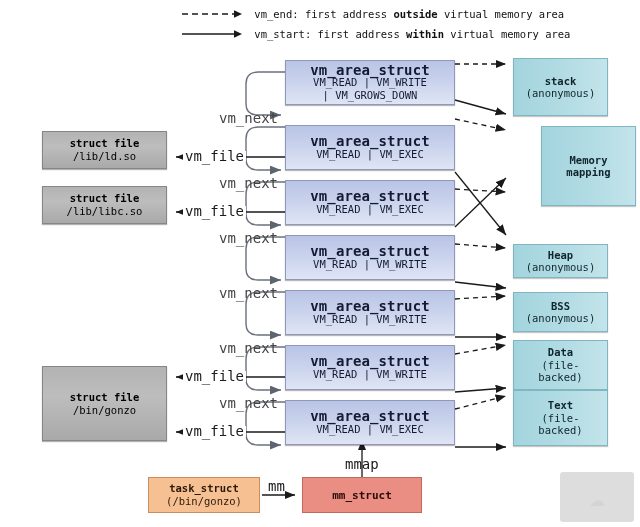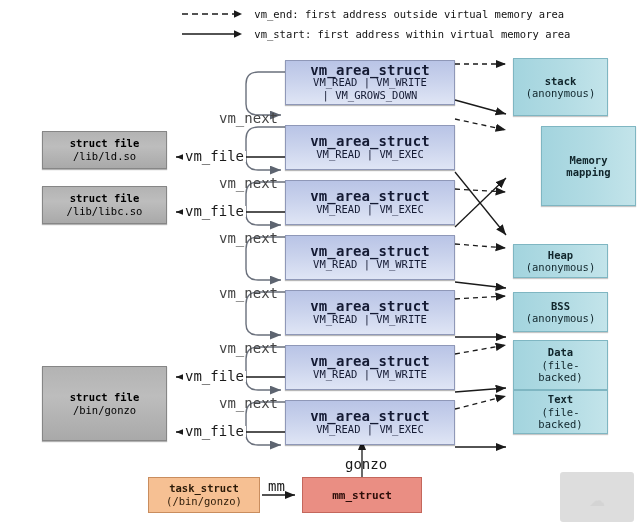--- a/index.html
+++ b/index.html
@@ -47,21 +47,21 @@
 
   .mmbox{left:302px;top:477px;width:120px;height:36px;
        background:#ea8e83;border:1px solid #c4675c;
        font-size:11px;color:#2b0d08;}
   .mmbox .ttl{font-weight:bold;}
 
   .lbl{position:absolute;font-size:14px;line-height:11px;color:#1a1a1a;white-space:nowrap;}
   .lbl-gray{color:#454545;}
 
   .legend{position:absolute;font-size:10.5px;line-height:12px;color:#111;white-space:nowrap;}
-  .legend b{font-weight:normal;}
+  .legend b{font-weight:bold;}
 
   .watermark{position:absolute;left:560px;top:472px;width:74px;height:50px;
        background:#dcdcdc;border-radius:3px;opacity:.95;}
   .wm-inner{position:absolute;left:0;top:0;width:74px;height:50px;
        display:flex;align-items:center;justify-content:center;
        color:#d2d2d2;font-size:26px;}
 </style>
 </head>
 <body>
 
@@ -182,21 +182,21 @@
     <div class="ttl">BSS</div>
     <div class="sub">(anonymous)</div>
   </div>
 
   <div class="box mem" style="top:340px;height:50px;">
     <div class="ttl">Data</div>
     <div class="sub">(file-</div>
     <div class="sub">backed)</div>
   </div>
 
-  <div class="box mem" style="top:390px;height:44px;">
+  <div class="box mem" style="top:390px;height:56px;">
     <div class="ttl">Text</div>
     <div class="sub">(file-</div>
     <div class="sub">backed)</div>
   </div>
 
   <div class="box sfile" style="top:131px;height:38px;">
     <div class="ttl">struct file</div>
     <div class="sub">/lib/ld.so</div>
   </div>
 
@@ -225,19 +225,19 @@
   <div class="lbl lbl-gray" style="left:219px;top:288px;">vm_next</div>
   <div class="lbl lbl-gray" style="left:219px;top:343px;">vm_next</div>
   <div class="lbl lbl-gray" style="left:219px;top:398px;">vm_next</div>
 
   <div class="lbl" style="left:183px;top:151px;background:#fff;padding:0 2px;">vm_file</div>
   <div class="lbl" style="left:183px;top:206px;background:#fff;padding:0 2px;">vm_file</div>
   <div class="lbl" style="left:183px;top:371px;background:#fff;padding:0 2px;">vm_file</div>
   <div class="lbl" style="left:183px;top:426px;background:#fff;padding:0 2px;">vm_file</div>
 
   <div class="lbl" style="left:268px;top:481px;">mm</div>
-  <div class="lbl" style="left:345px;top:459px;">gonzo</div>
+  <div class="lbl" style="left:345px;top:459px;">mmap</div>
 
   <div class="watermark">
     <div class="wm-inner">☁</div>
   </div>
 
 </div>
 
 </body></html>

